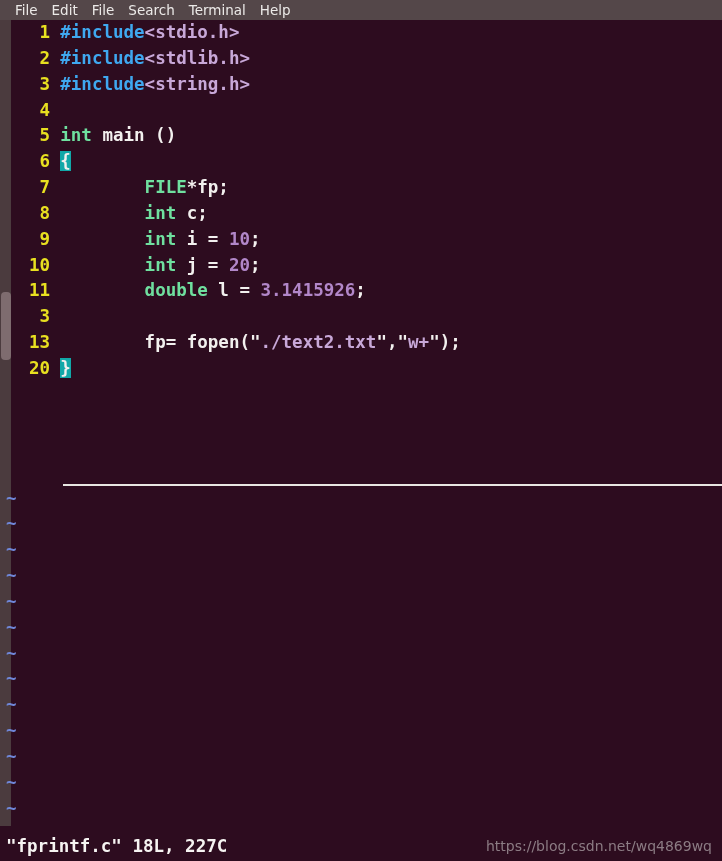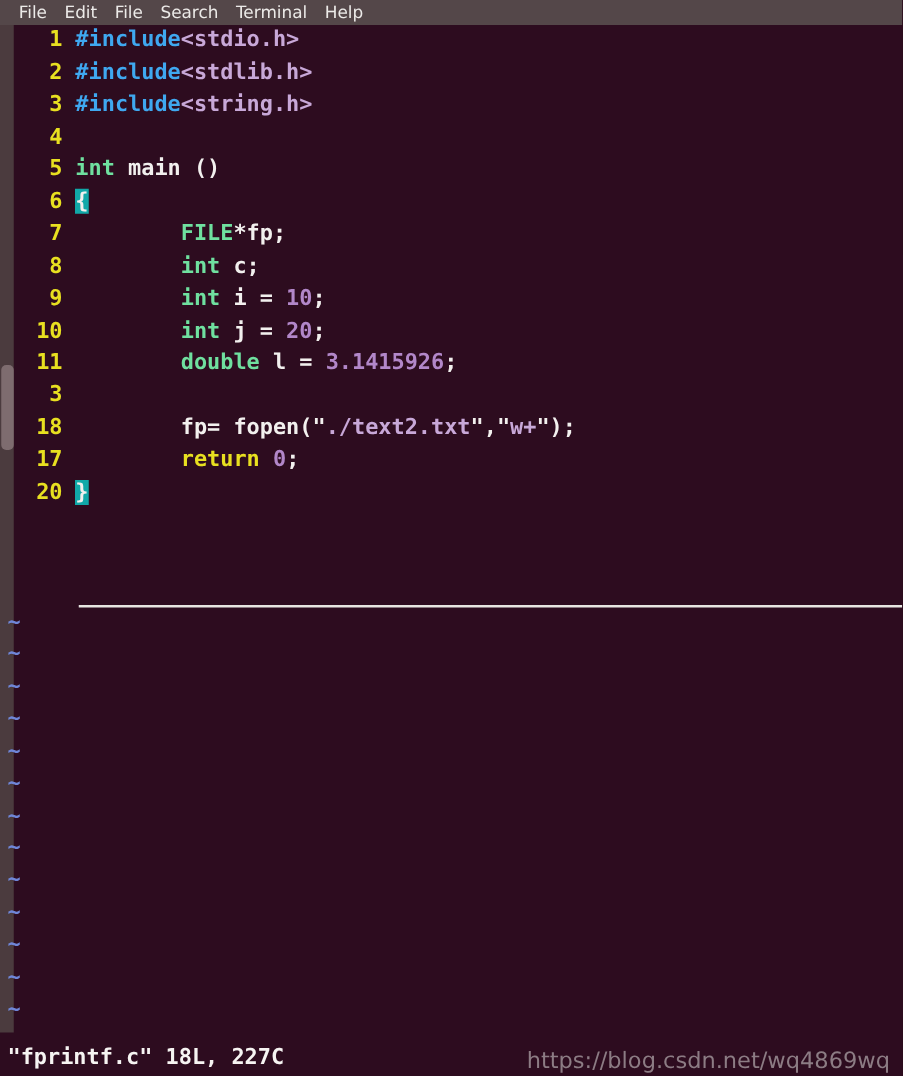--- a/index.html
+++ b/index.html
@@ -150,21 +150,21 @@
     font-weight: bold;
     color: #f6f4f2;
     white-space: pre;
     font-family: "DejaVu Sans Mono", monospace;
   }
   #watermark {
     position: absolute;
     right: 10px;
     top: 10px;
     font-family: "DejaVu Sans", sans-serif;
-    font-size: 18px;
+    font-size: 14px;
     color: #8c7c84;
     white-space: pre;
   }
 </style>
 </head>
 <body>
 
 <div id="app">
 
   <div id="menubar">
@@ -238,31 +238,27 @@
         <span class="lineno">11</span>
         <span class="linetext"><span>        </span><span class="t-type">double</span><span class="t-plain"> l = </span><span class="t-num">3.1415926</span><span class="t-plain">;</span></span>
       </div>
 
       <div class="row">
         <span class="lineno">3</span>
         <span class="linetext"></span>
       </div>
 
       <div class="row">
-        <span class="lineno">18</span>
+        <span class="lineno">13</span>
         <span class="linetext"><span>        </span><span class="t-plain">fp= fopen(</span><span class="t-plain">"</span><span class="t-str">./text2.txt</span><span class="t-plain">"</span><span class="t-plain">,</span><span class="t-plain">"</span><span class="t-str">w+</span><span class="t-plain">"</span><span class="t-plain">);</span></span>
       </div>
 
 
 
 
-      <div class="row">
-        <span class="lineno">17</span>
-        <span class="linetext"><span>        </span><span class="t-kw">return</span><span class="t-plain"> </span><span class="t-num">0</span><span class="t-plain">;</span></span>
-      </div>
 
       <div class="row">
         <span class="lineno">20</span>
         <span class="linetext"><span class="t-brace">}</span></span>
       </div>
 
     </div>
 
     <div id="fold-line"></div>
 

